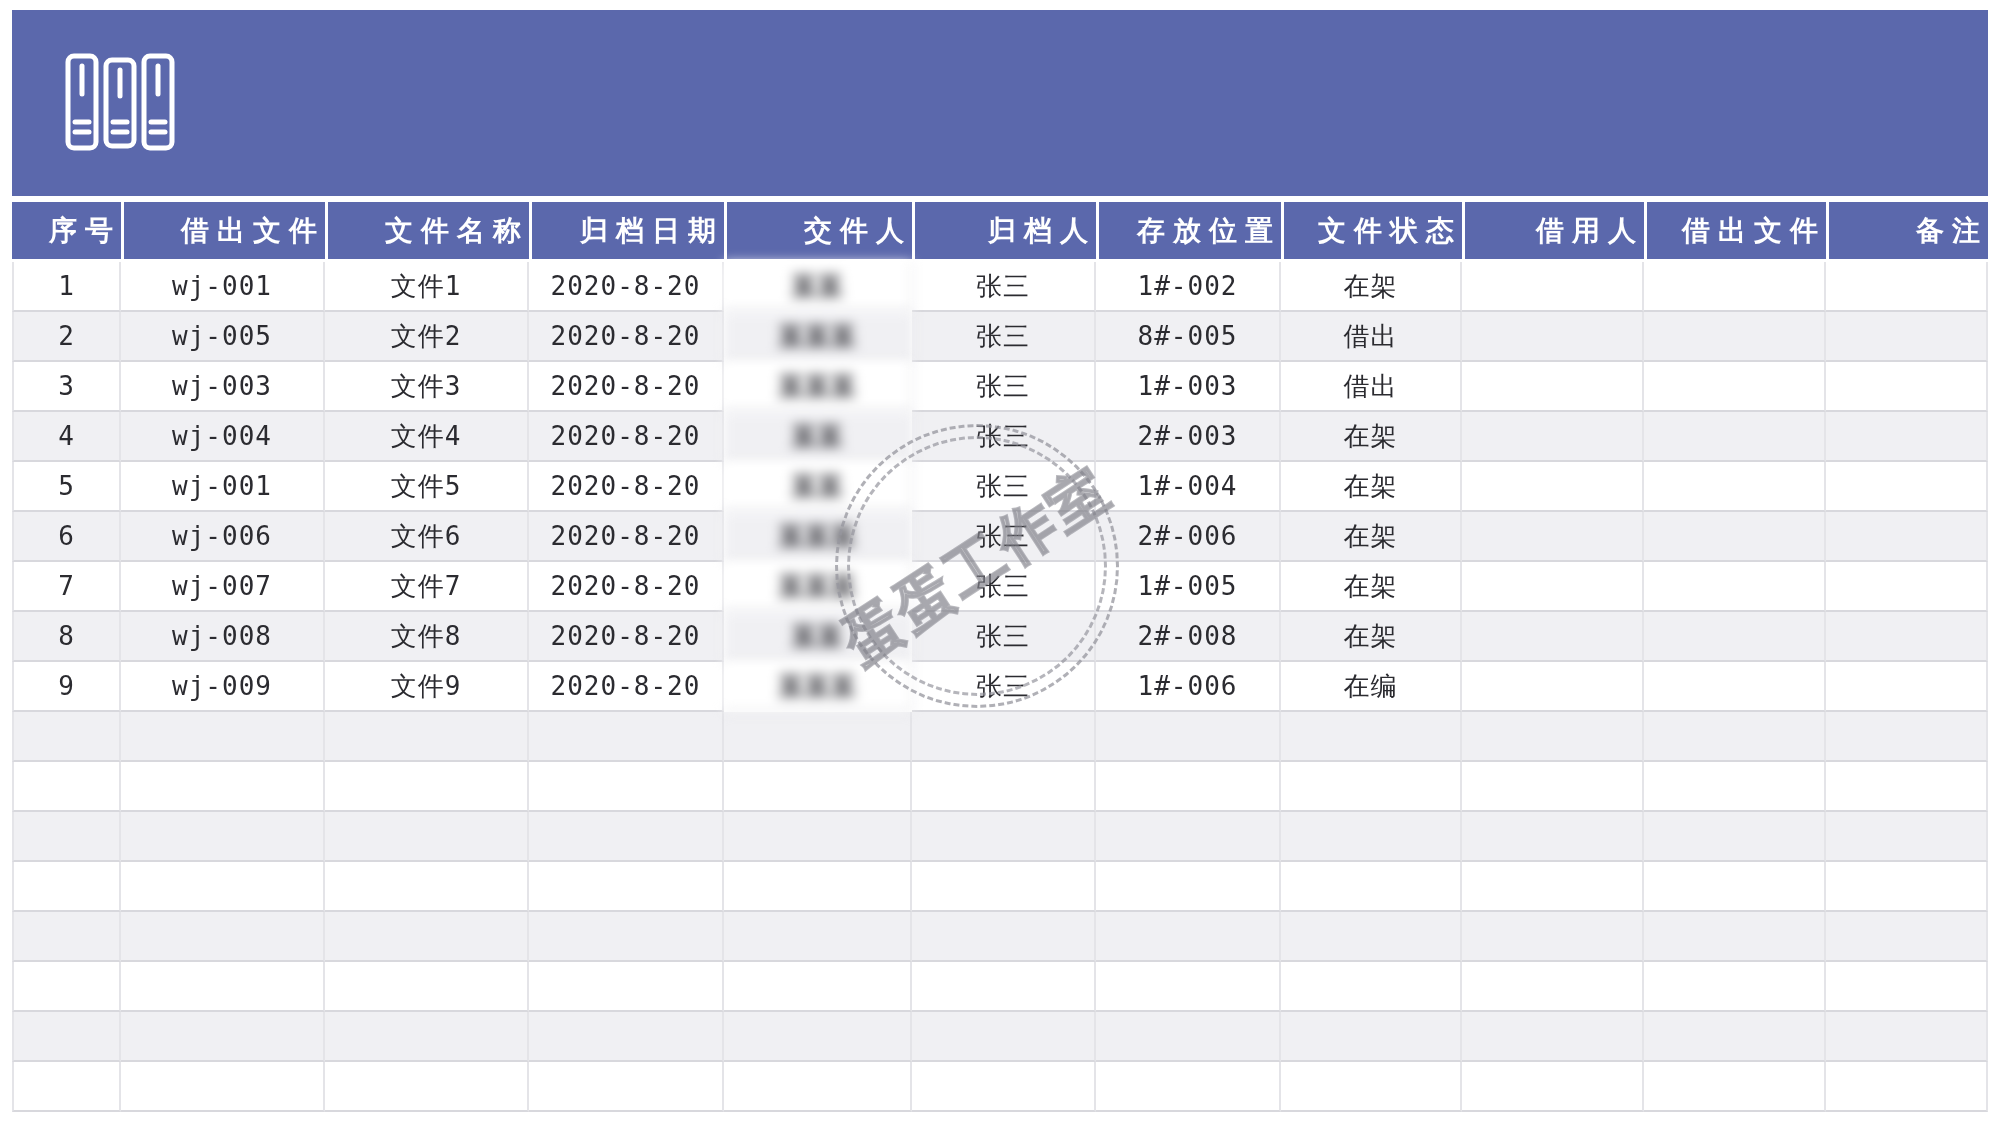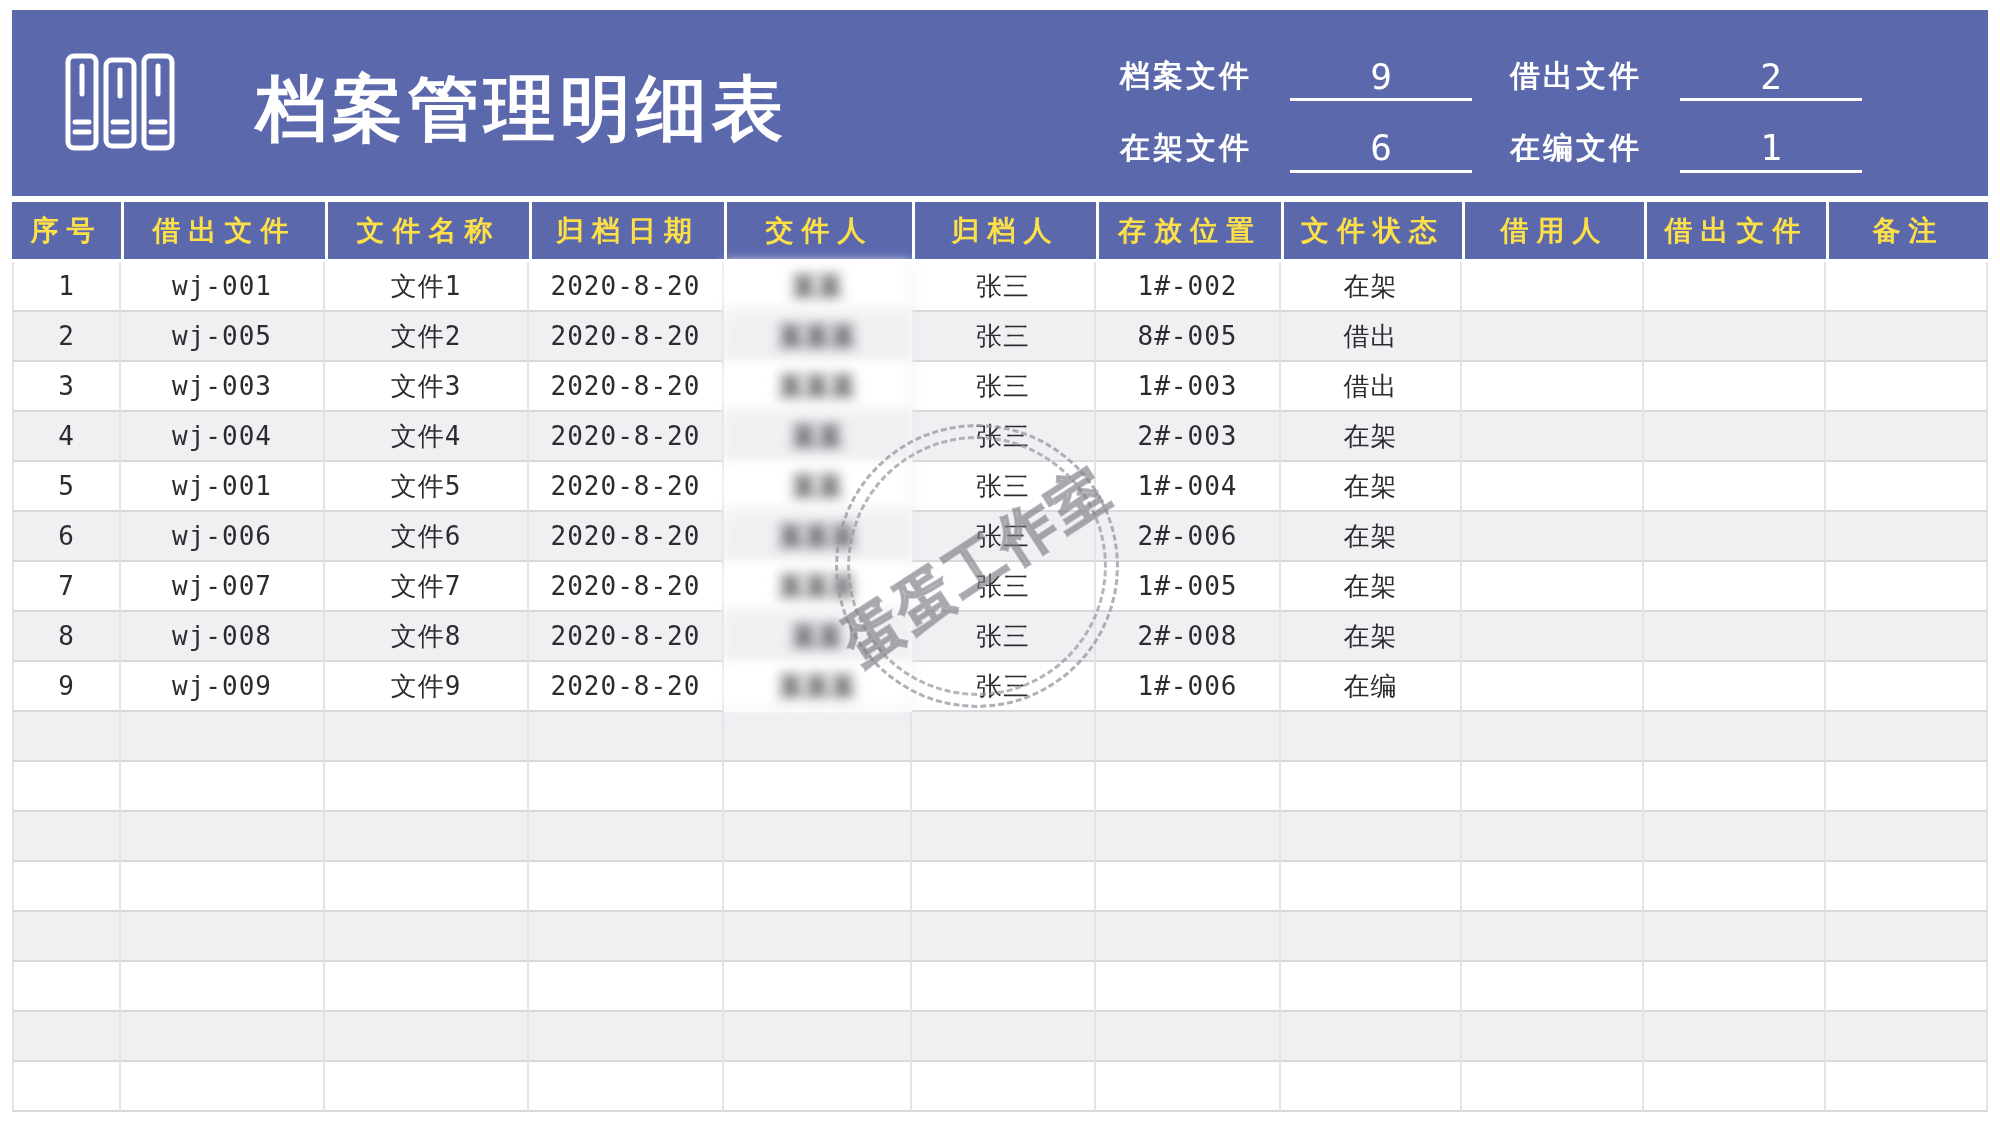--- a/index.html
+++ b/index.html
@@ -13,22 +13,22 @@
   .band-title{position:absolute;left:244px;top:0;height:186px;margin:0;display:flex;align-items:center;
     color:#ffffff;font-size:71px;font-weight:bold;letter-spacing:5px;padding-top:6px;}
   .stats{position:absolute;left:1108px;top:46px;display:grid;
     grid-template-columns:auto 182px auto 182px;column-gap:38px;row-gap:26px;align-items:end;}
   .stat-label{color:#ffffff;font-size:30px;font-weight:bold;letter-spacing:3px;padding-bottom:4px;white-space:nowrap;}
   .stat-value{color:#ffffff;font-size:36px;text-align:center;border-bottom:3px solid #ffffff;
     font-family:"DejaVu Sans Mono","DejaVu Sans",monospace;line-height:1.15;padding-bottom:1px;}
 
   
   table{width:1976px;border-collapse:separate;border-spacing:0;table-layout:fixed;}
-  thead th{background:#5b68ac;color:#fde047;height:57px;font-size:28px;font-weight:bold;letter-spacing:8px;
-    border-left:3px solid #ffffff;border-bottom:3px solid #ffffff;padding:0;text-align:center;}
+  thead th{background:#5b68ac;color:#ffffff;height:57px;font-size:28px;font-weight:bold;letter-spacing:8px;
+    border-left:3px solid #ffffff;border-bottom:3px solid #ffffff;padding:0;text-align:right;}
   thead th:first-child{border-left:none;}
   tbody td{height:48px;padding:0;text-align:center;vertical-align:middle;font-size:26px;color:#2b2b30;
     background:#ffffff;border-right:2px solid #e4e4e8;border-bottom:2px solid #d8d8dd;letter-spacing:1px;
     font-family:"DejaVu Sans Mono","DejaVu Sans",monospace;overflow:hidden;}
   tbody td:first-child{border-left:2px solid #e4e4e8;}
   tbody tr:nth-child(even) td{background:#f0f0f3;}
   td.redacted{filter:blur(6px);color:#404046;font-weight:bold;letter-spacing:0;
     font-family:"DejaVu Sans",sans-serif;}
 
   
@@ -55,32 +55,21 @@
         <line x1="56" y1="18" x2="56" y2="44"></line>
         <line x1="94" y1="14" x2="94" y2="42"></line>
         <line x1="11" y1="70" x2="25" y2="70"></line>
           <line x1="11" y1="80" x2="25" y2="80"></line>
         <line x1="49" y1="70" x2="63" y2="70"></line>
           <line x1="49" y1="80" x2="63" y2="80"></line>
         <line x1="87" y1="70" x2="101" y2="70"></line>
           <line x1="87" y1="80" x2="101" y2="80"></line>
       </svg>
     </span>
-    <h1 class="band-title">档案管理明细表</h1>
-
-    <div class="stats">
-      <span class="stat-label">档案文件</span>
-      <span class="stat-value">9</span>
-      <span class="stat-label">借出文件</span>
-      <span class="stat-value">2</span>
-      <span class="stat-label">在架文件</span>
-      <span class="stat-value">6</span>
-      <span class="stat-label">在编文件</span>
-      <span class="stat-value">1</span>
-    </div>
+
   </header>
 
   <table>
     <colgroup>
       <col style="width:109px">
         <col style="width:204px">
         <col style="width:204px">
         <col style="width:195px">
       <col style="width:188px">
         <col style="width:184px">

